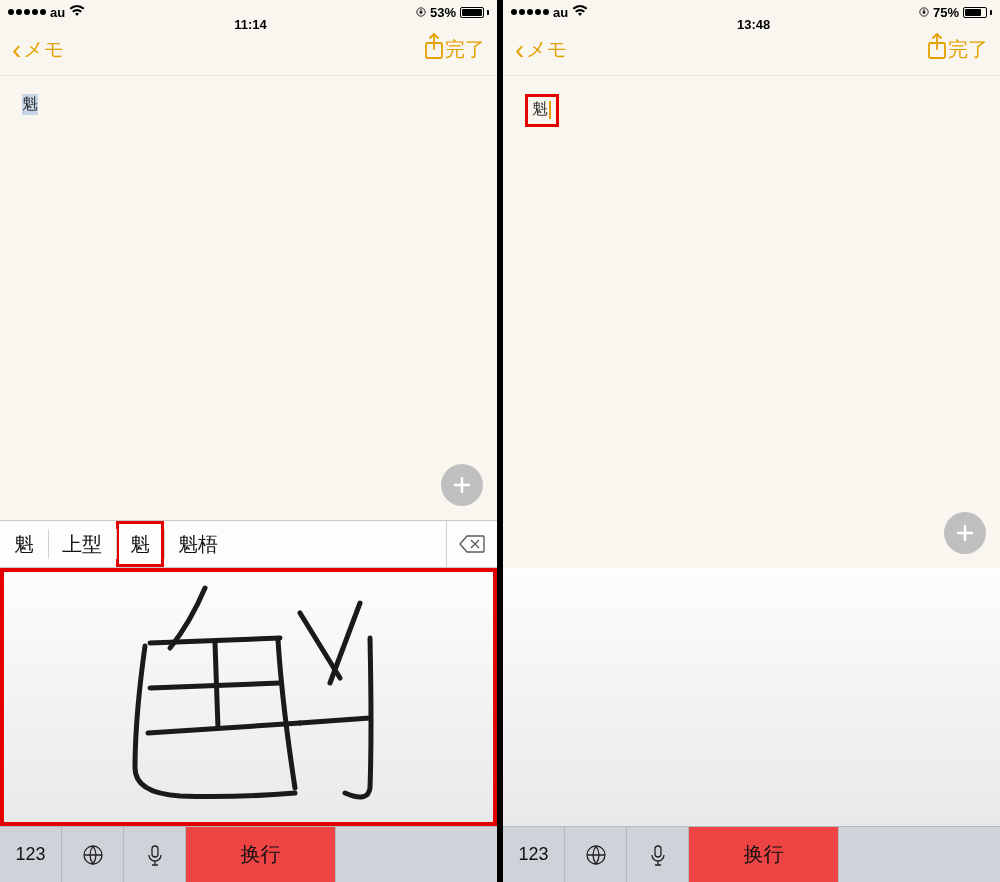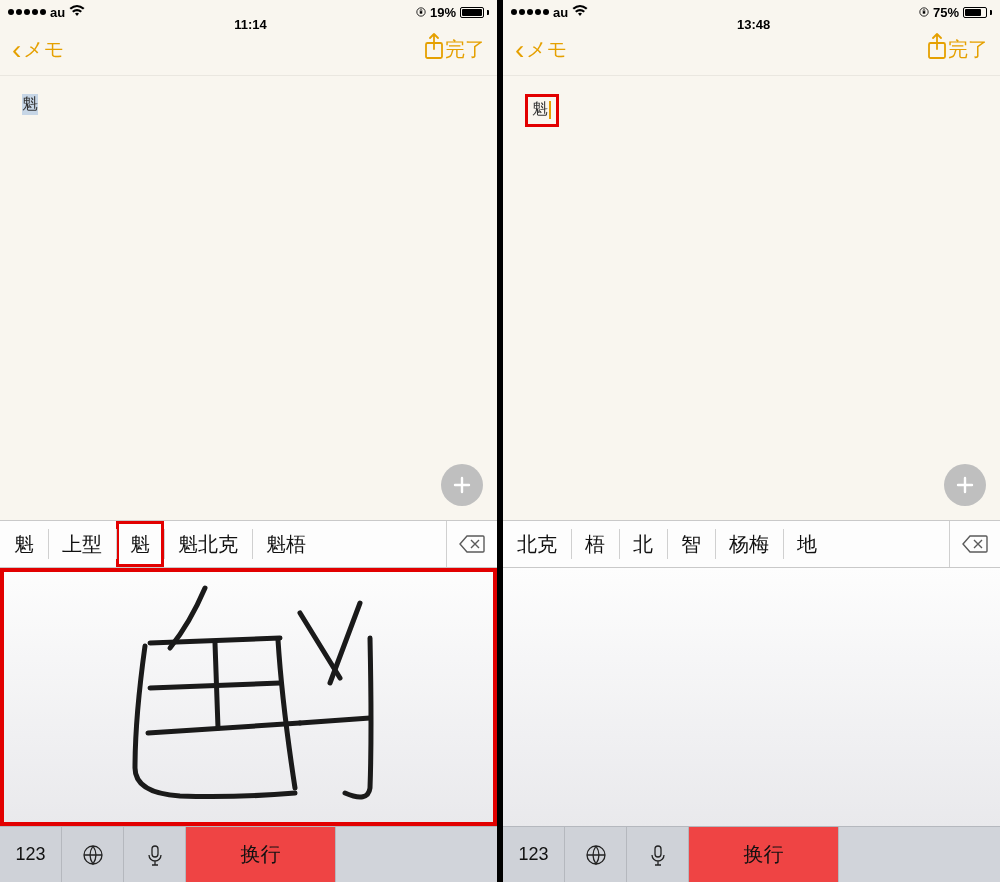--- a/index.html
+++ b/index.html
@@ -76,21 +76,21 @@
       </div>
       <div class="time">11:14</div>
       <div class="right">
         <span>
           <svg class="lock-ico" viewBox="0 0 12 12">
               <circle cx="6" cy="6" r="5" fill="none" stroke="#000" stroke-width="1"></circle>
               <rect x="4.5" y="5" width="3" height="3" fill="#000"></rect>
               <path d="M5 5 V4 a1 1 0 0 1 2 0 V5" fill="none" stroke="#000" stroke-width="0.8"></path>
             </svg>
         </span>
-        <span>19%</span>
+        <span>53%</span>
         <span class="battery">
           <span class="batt-body">
               <span class="batt-fill" style="width:90%"></span>
             </span>
           <span class="batt-cap"></span>
         </span>
       </div>
     </div>
 
     <div class="navbar">
@@ -120,23 +120,20 @@
 
     <div class="candbar">
       <div class="cand">
           <span>魁</span>
         </div>
       <div class="cand">
           <span>上型</span>
         </div>
       <div class="cand boxed">
           <span>魁</span>
-        </div>
-      <div class="cand">
-          <span>魁北克</span>
         </div>
       <div class="cand">
           <span>魁梧</span>
         </div>
       <div class="cand-del">
         <svg width="26" height="18" viewBox="0 0 26 18">
             <path d="M8 1 H24 a1 1 0 0 1 1 1 V16 a1 1 0 0 1 -1 1 H8 L1 9 Z" fill="none" stroke="#5a5a5a" stroke-width="1.4"></path>
             <path d="M12 5 L20 13 M20 5 L12 13" stroke="#5a5a5a" stroke-width="1.4"></path>
           </svg>
       </div>
@@ -240,46 +237,20 @@
       <span class="red-frame">
         <span class="note-text">魁</span><span class="cursor"></span>
       </span>
       <div class="add-btn">
         <svg viewBox="0 0 20 20">
             <path d="M10 3 V17 M3 10 H17" stroke="#fff" stroke-width="2.4" stroke-linecap="round"></path>
           </svg>
       </div>
     </div>
 
-    <div class="candbar">
-      <div class="cand">
-          <span>北克</span>
-        </div>
-      <div class="cand">
-          <span>梧</span>
-        </div>
-      <div class="cand">
-          <span>北</span>
-        </div>
-      <div class="cand">
-          <span>智</span>
-        </div>
-      <div class="cand">
-          <span>杨梅</span>
-        </div>
-      <div class="cand">
-          <span>地</span>
-        </div>
-      <div class="cand-del">
-        <svg width="26" height="18" viewBox="0 0 26 18">
-            <path d="M8 1 H24 a1 1 0 0 1 1 1 V16 a1 1 0 0 1 -1 1 H8 L1 9 Z" fill="none" stroke="#5a5a5a" stroke-width="1.4"></path>
-            <path d="M12 5 L20 13 M20 5 L12 13" stroke="#5a5a5a" stroke-width="1.4"></path>
-          </svg>
-      </div>
-    </div>
 
     <div class="canvas-area"></div>
 
     <div class="kbrow">
       <div class="kbbtn side">
           <span>123</span>
         </div>
       <div class="kbbtn side">
         <svg class="globe" viewBox="0 0 24 24">
             <circle cx="12" cy="12" r="9" fill="none" stroke="#222" stroke-width="1.3"></circle>

